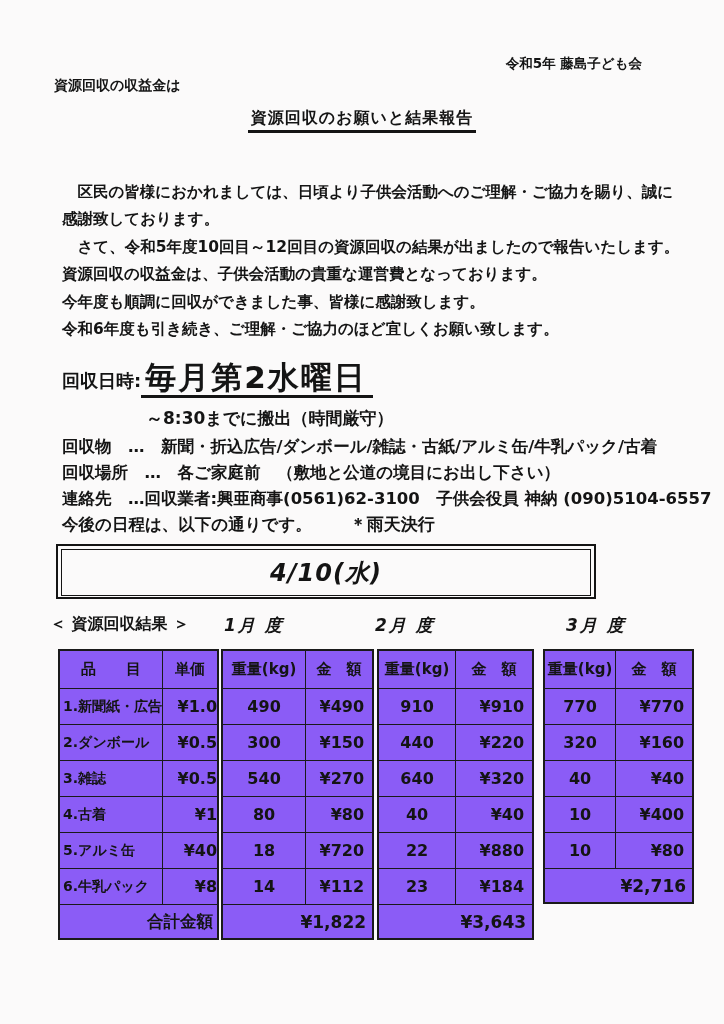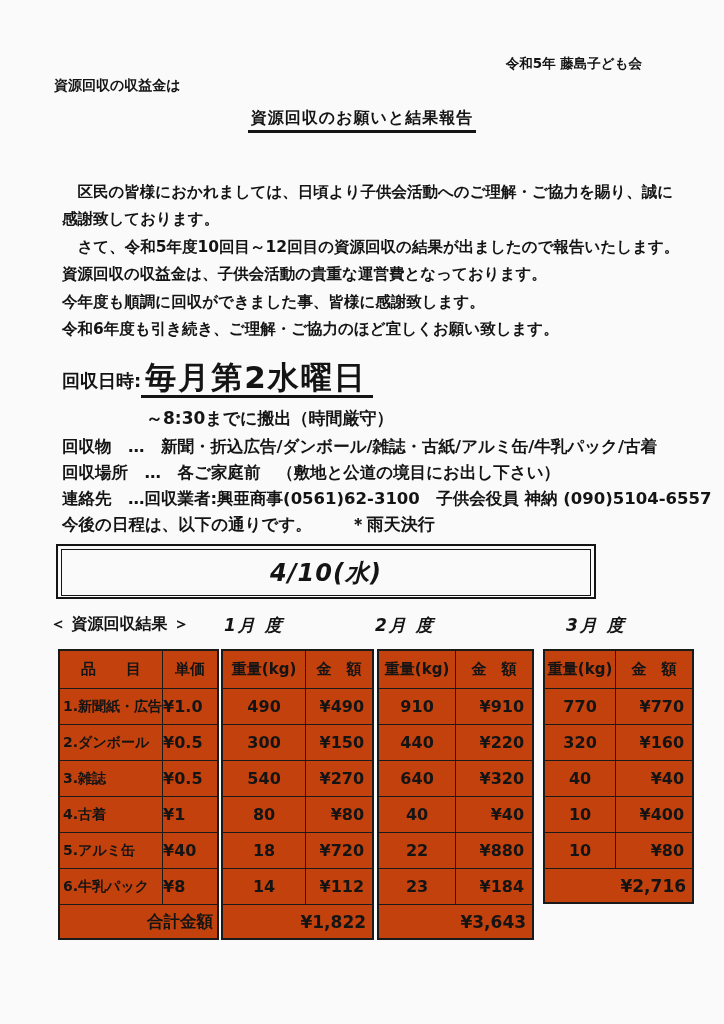--- a/index.html
+++ b/index.html
@@ -36,32 +36,32 @@
   .date-box-inner { height:100%; border:1.5px solid #141414; display:flex;
                     align-items:center; justify-content:center; }
   .date-text { font-size:24px; font-weight:bold; font-style:italic; letter-spacing:1px; }
 
   .caption-row { position:absolute; top:614px; left:0; width:724px; height:26px; }
   .results-caption { position:absolute; left:50px; top:0; font-size:16px; font-weight:bold; }
   .month-label { position:absolute; top:0; font-size:17px; font-weight:bold; font-style:italic; letter-spacing:2px; }
   .m1 { left:224px; } .m2 { left:375px; } .m3 { left:542px;margin-left:24px; }
 
   .results-area { position:absolute; top:649px; left:58px; display:flex; align-items:flex-start; }
-  table.t { border-collapse:collapse; table-layout:fixed; border:2.5px solid #1a1a1a; background:#c2410c; }
+  table.t { border-collapse:collapse; table-layout:fixed; border:2.5px solid #1a1a1a; background:#8b5cf6; }
   .tA { margin-right:2px; } .tB { margin-right:3px; } .tC { margin-right:9px; }
   .t th, .t td { border:1.6px solid #1a1a1a; font-weight:bold; color:#141414;
                  overflow:hidden; white-space:nowrap; padding:0; }
   .t th { height:37px; font-size:15px; text-align:center; }
   .t td { height:35px; font-size:16px; }
   .col-item { width:96px; } .col-unit { width:54px; }
   .tB .col-w { width:82px; } .tB .col-a { width:66px; }
   .tC .col-w { width:76px; } .tC .col-a { width:76px; }
   .tD .col-w { width:70px; } .tD .col-a { width:76px; }
   td.item { text-align:left; padding-left:3px; font-size:14px; }
-  td.unit { text-align:left; }
+  td.unit { text-align:right; }
   td.w { text-align:center; }
   td.a { text-align:right; padding-right:8px; }
   tr.total-row td { height:33px; }
   td.tlabel { text-align:right; padding-right:4px; font-size:16.5px; font-weight:800; }
   td.tval { text-align:right; padding-right:6px; font-size:17px; font-weight:800;border-radius:12px; }
 </style>
 </head>
 <body>
 
 <div class="page">

